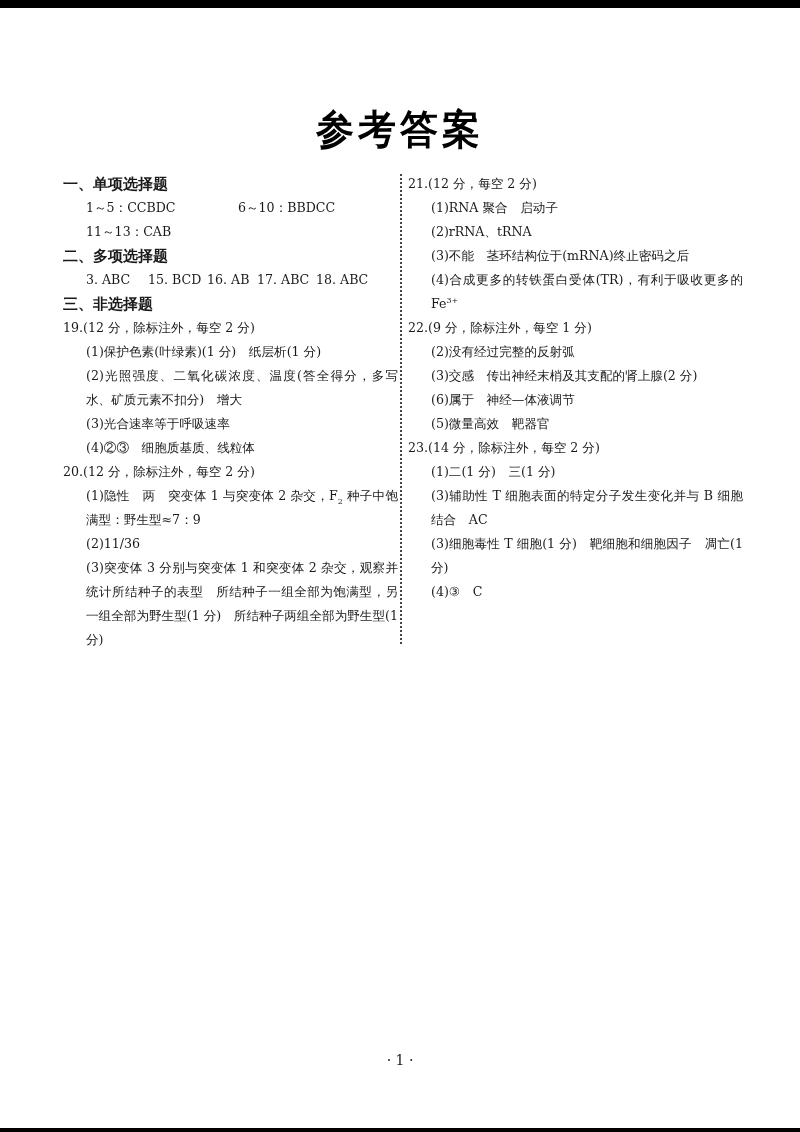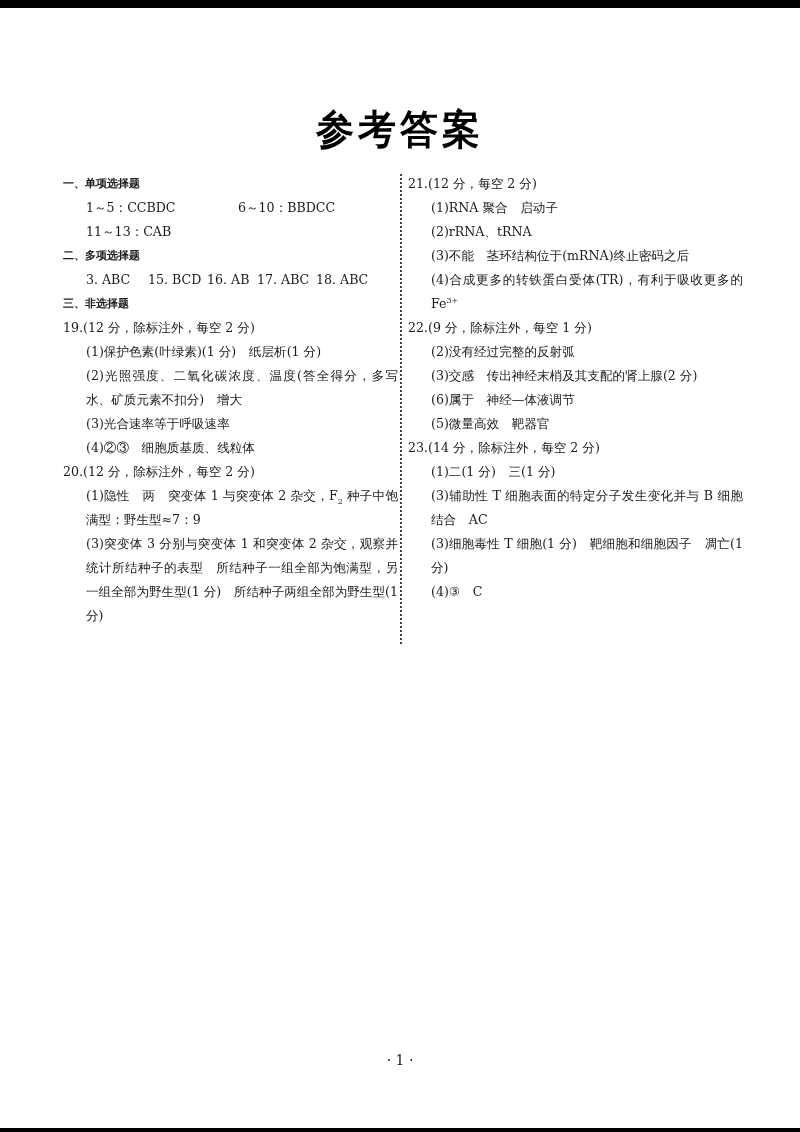--- a/index.html
+++ b/index.html
@@ -14,21 +14,21 @@
     font-family: "DejaVu Sans", sans-serif; font-weight:bold; font-size:38px; letter-spacing:4px; color:#000;
     transform: scaleY(1.05);
   }
   .col { position:absolute; top:172px; font-size:12.6px; line-height:24px; }
   .col-left { left:63px; width:335px; }
   .col-right { left:408px; width:335px; }
   .divider {
     position:absolute; left:400px; top:174px; height:470px; width:0;
     border-left:2px dotted #444;
   }
-  .sec { font-family:"DejaVu Sans", sans-serif; font-weight:bold; font-size:11px; }
+  .sec { font-family:"DejaVu Sans", sans-serif; font-weight:bold; font-size:15px; }
   .line { white-space:nowrap; }
   .ind { padding-left:23px; }
   .wrap { white-space:normal; text-align:justify; }
   .mc-row span { display:inline-block; }
   .page-num { position:absolute; left:0; width:800px; top:1052px; text-align:center; font-size:14px; }
   sup { font-size:8px; line-height:0; }
   sub { font-size:8px; line-height:0; }
 </style>
 </head>
 <body>
@@ -52,20 +52,21 @@
   <div class="line sec">三、非选择题</div>
 
   <div class="line">19.(12 分，除标注外，每空 2 分)</div>
   <div class="line ind">(1)保护色素(叶绿素)(1 分)　纸层析(1 分)</div>
   <div class="ind wrap">(2)光照强度、二氧化碳浓度、温度(答全得分，多写水、矿质元素不扣分)　增大</div>
   <div class="line ind">(3)光合速率等于呼吸速率</div>
   <div class="line ind">(4)②③　细胞质基质、线粒体</div>
 
   <div class="line">20.(12 分，除标注外，每空 2 分)</div>
   <div class="ind wrap"><span>(1)隐性　两　突变体 1 与突变体 2 杂交，F</span><sub>2</sub><span> 种子中饱满型：野生型≈7：9</span></div>
+  <div class="line ind">(2)11/36</div>
   <div class="ind wrap">(3)突变体 3 分别与突变体 1 和突变体 2 杂交，观察并统计所结种子的表型　所结种子一组全部为饱满型，另一组全部为野生型(1 分)　所结种子两组全部为野生型(1 分)</div>
 </div>
 
 <div class="divider"></div>
 
 <div class="col col-right">
   <div class="line">21.(12 分，每空 2 分)</div>
   <div class="line ind">(1)RNA 聚合　启动子</div>
   <div class="line ind">(2)rRNA、tRNA</div>
   <div class="line ind">(3)不能　茎环结构位于(mRNA)终止密码之后</div>

